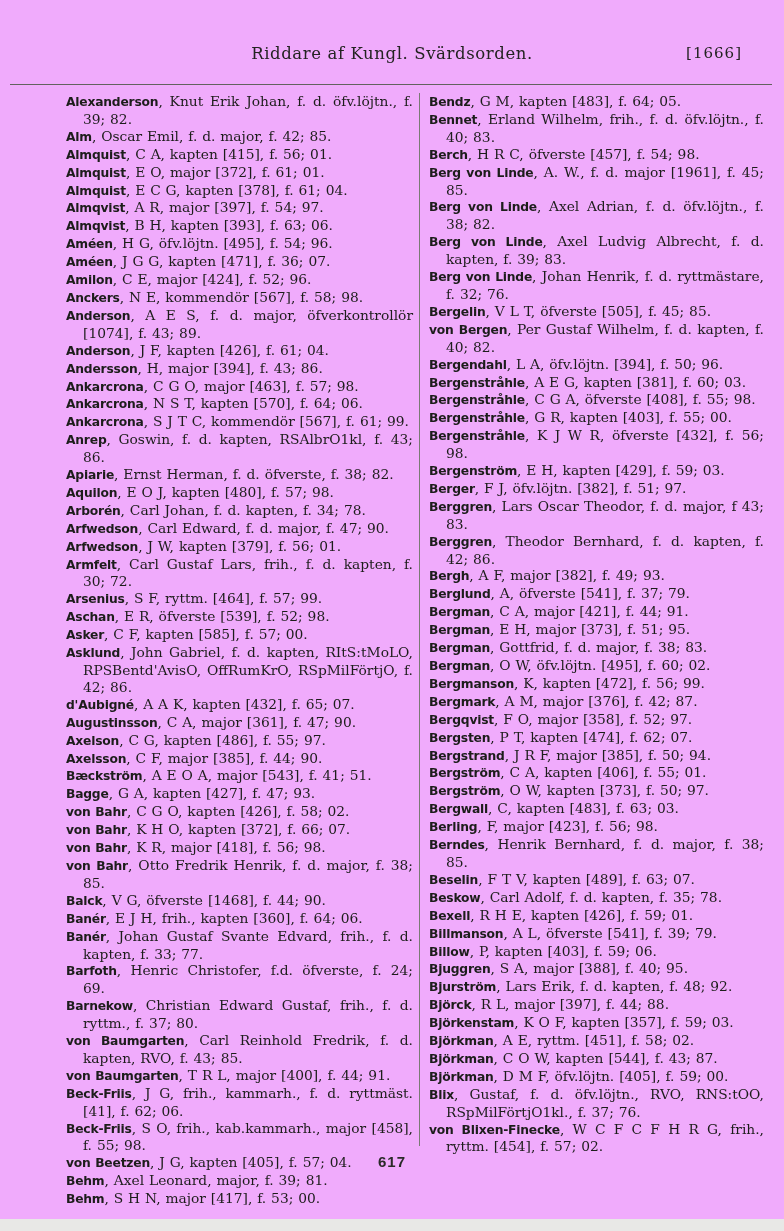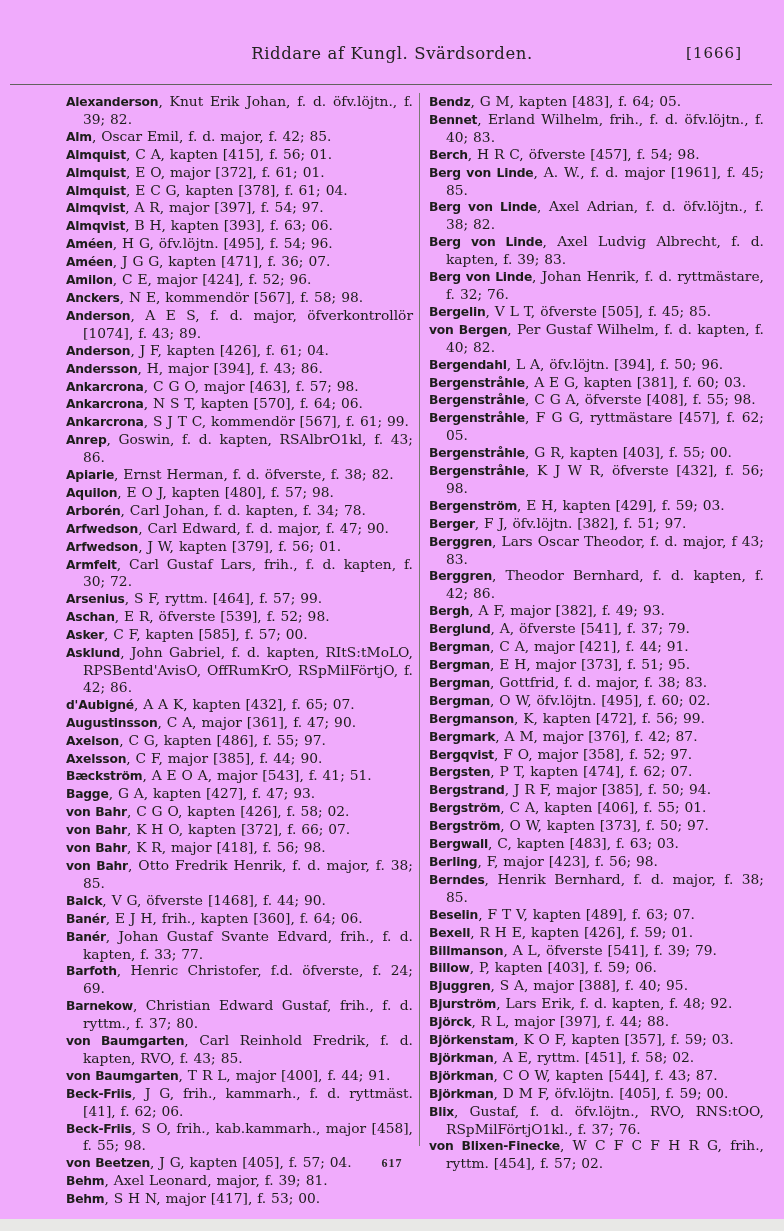--- a/index.html
+++ b/index.html
@@ -58,23 +58,23 @@
     font-family:"DejaVu Sans", sans-serif;
     font-weight:bold;
     font-size:12.3px;
     letter-spacing:-0.2px;
   }
   .footer{
     position:absolute;left:0;width:100%;top:1152px;
     text-align:center;
   }
   .page-number{
-    font-family:Liberation Serif, serif;
+    font-family:Liberation Sans, sans-serif;
     font-weight:bold;
-    font-size:12px;
+    font-size:15px;
     letter-spacing:1px;
     color:#2a2a28;
   }
 </style>
 </head>
 <body>
 
 <div class="page">
 
   <div class="header">
@@ -144,21 +144,20 @@
         <p class="entry"><span class="surname">Berch</span><span>, H R C, öfverste [457], f. 54; 98.</span></p>
         <p class="entry"><span class="surname">Berg von Linde</span><span>, A. W., f. d. major [1961], f. 45; 85.</span></p>
         <p class="entry"><span class="surname">Berg von Linde</span><span>, Axel Adrian, f. d. öfv.löjtn., f. 38; 82.</span></p>
         <p class="entry"><span class="surname">Berg von Linde</span><span>, Axel Ludvig Albrecht, f. d. kapten, f. 39; 83.</span></p>
         <p class="entry"><span class="surname">Berg von Linde</span><span>, Johan Henrik, f. d. ryttmästare, f. 32; 76.</span></p>
         <p class="entry"><span class="surname">Bergelin</span><span>, V L T, öfverste [505], f. 45; 85.</span></p>
         <p class="entry"><span class="surname">von Bergen</span><span>, Per Gustaf Wilhelm, f. d. kapten, f. 40; 82.</span></p>
         <p class="entry"><span class="surname">Bergendahl</span><span>, L A, öfv.löjtn. [394], f. 50; 96.</span></p>
         <p class="entry"><span class="surname">Bergenstråhle</span><span>, A E G, kapten [381], f. 60; 03.</span></p>
         <p class="entry"><span class="surname">Bergenstråhle</span><span>, C G A, öfverste [408], f. 55; 98.</span></p>
-        <p class="entry"><span class="surname">Bergenstråhle</span><span>, F G G, ryttmästare [457], f. 62; 05.</span></p>
         <p class="entry"><span class="surname">Bergenstråhle</span><span>, G R, kapten [403], f. 55; 00.</span></p>
         <p class="entry"><span class="surname">Bergenstråhle</span><span>, K J W R, öfverste [432], f. 56; 98.</span></p>
         <p class="entry"><span class="surname">Bergenström</span><span>, E H, kapten [429], f. 59; 03.</span></p>
         <p class="entry"><span class="surname">Berger</span><span>, F J, öfv.löjtn. [382], f. 51; 97.</span></p>
         <p class="entry"><span class="surname">Berggren</span><span>, Lars Oscar Theodor, f. d. major, f 43; 83.</span></p>
         <p class="entry"><span class="surname">Berggren</span><span>, Theodor Bernhard, f. d. kapten, f. 42; 86.</span></p>
         <p class="entry"><span class="surname">Bergh</span><span>, A F, major [382], f. 49; 93.</span></p>
         <p class="entry"><span class="surname">Berglund</span><span>, A, öfverste [541], f. 37; 79.</span></p>
         <p class="entry"><span class="surname">Bergman</span><span>, C A, major [421], f. 44; 91.</span></p>
         <p class="entry"><span class="surname">Bergman</span><span>, E H, major [373], f. 51; 95.</span></p>
@@ -168,20 +167,21 @@
         <p class="entry"><span class="surname">Bergmark</span><span>, A M, major [376], f. 42; 87.</span></p>
         <p class="entry"><span class="surname">Bergqvist</span><span>, F O, major [358], f. 52; 97.</span></p>
         <p class="entry"><span class="surname">Bergsten</span><span>, P T, kapten [474], f. 62; 07.</span></p>
         <p class="entry"><span class="surname">Bergstrand</span><span>, J R F, major [385], f. 50; 94.</span></p>
         <p class="entry"><span class="surname">Bergström</span><span>, C A, kapten [406], f. 55; 01.</span></p>
         <p class="entry"><span class="surname">Bergström</span><span>, O W, kapten [373], f. 50; 97.</span></p>
         <p class="entry"><span class="surname">Bergwall</span><span>, C, kapten [483], f. 63; 03.</span></p>
         <p class="entry"><span class="surname">Berling</span><span>, F, major [423], f. 56; 98.</span></p>
         <p class="entry"><span class="surname">Berndes</span><span>, Henrik Bernhard, f. d. major, f. 38; 85.</span></p>
         <p class="entry"><span class="surname">Beselin</span><span>, F T V, kapten [489], f. 63; 07.</span></p>
+        <p class="entry"><span class="surname">Beskow</span><span>, Carl Adolf, f. d. kapten, f. 35; 78.</span></p>
         <p class="entry"><span class="surname">Bexell</span><span>, R H E, kapten [426], f. 59; 01.</span></p>
         <p class="entry"><span class="surname">Billmanson</span><span>, A L, öfverste [541], f. 39; 79.</span></p>
         <p class="entry"><span class="surname">Billow</span><span>, P, kapten [403], f. 59; 06.</span></p>
         <p class="entry"><span class="surname">Bjuggren</span><span>, S A, major [388], f. 40; 95.</span></p>
         <p class="entry"><span class="surname">Bjurström</span><span>, Lars Erik, f. d. kapten, f. 48; 92.</span></p>
         <p class="entry"><span class="surname">Björck</span><span>, R L, major [397], f. 44; 88.</span></p>
         <p class="entry"><span class="surname">Björkenstam</span><span>, K O F, kapten [357], f. 59; 03.</span></p>
         <p class="entry"><span class="surname">Björkman</span><span>, A E, ryttm. [451], f. 58; 02.</span></p>
         <p class="entry"><span class="surname">Björkman</span><span>, C O W, kapten [544], f. 43; 87.</span></p>
         <p class="entry"><span class="surname">Björkman</span><span>, D M F, öfv.löjtn. [405], f. 59; 00.</span></p>

